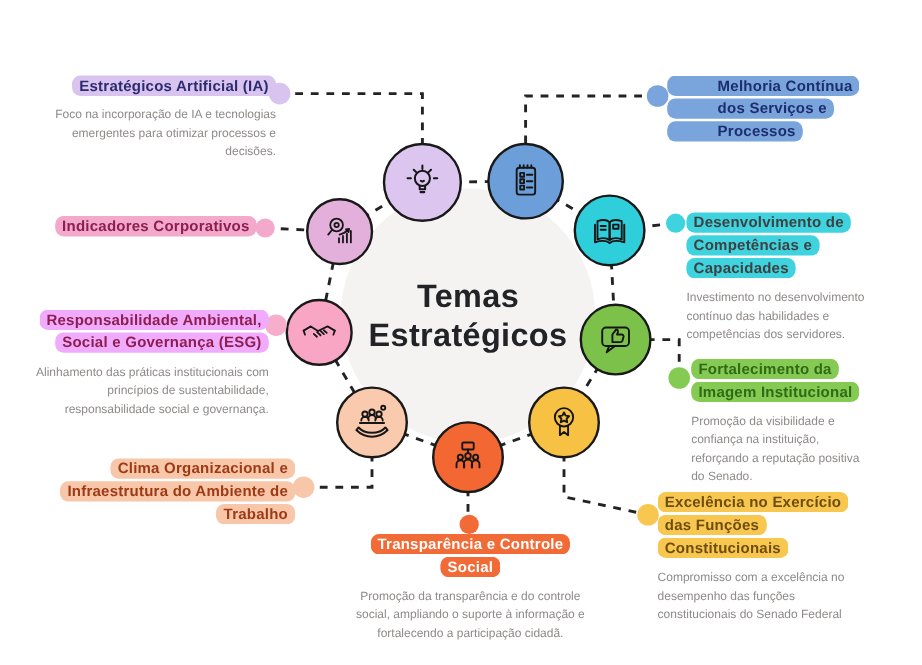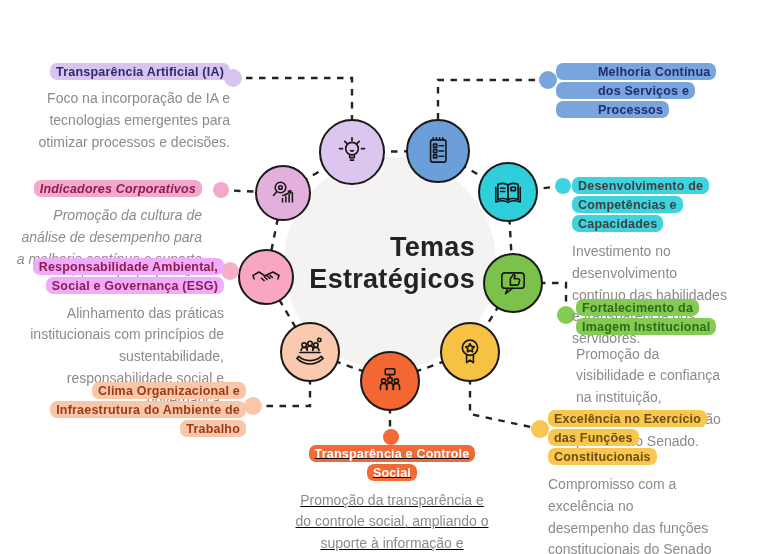--- a/index.html
+++ b/index.html
@@ -4,21 +4,21 @@
 <style>
   * { margin:0; padding:0; box-sizing:border-box; }
   html,body { width:768px; height:554px; background:#ffffff; overflow:hidden;
     font-family:"Liberation Sans", sans-serif; }
   #stage { position:relative; width:768px; height:554px; background:#ffffff; }
 
   
   .center-circle { position:absolute; left:284px; top:157px; width:212px; height:212px;
     border-radius:50%; background:#f4f3f1; z-index:1; display:flex; align-items:center;
     justify-content:center; }
-  .center-circle h1 { font-size:27px; font-weight:bold; color:#222327; text-align:right;
+  .center-circle h1 { font-size:27px; font-weight:bold; color:#222327; text-align:center;
     line-height:1.2; width:170px; letter-spacing:.3px; }
 
   
   svg.links { position:absolute; left:0; top:0; z-index:2; }
   svg.links path { fill:none; stroke:#232323; stroke-width:2.4; stroke-dasharray:6.5 6.5; }
 
   
   .node { position:absolute; border:2.2px solid #191919; border-radius:50%; z-index:3;
     display:flex; align-items:center; justify-content:center; }
   .node svg { stroke:#161616; fill:none; stroke-width:1.5; stroke-linecap:round; stroke-linejoin:round; }
@@ -42,26 +42,26 @@
   .d-fortalecimento{ left:557px; top:306px; width:18px; height:18px; }
   .d-clima         { left:244px; top:397px; width:18px; height:18px; }
   .d-excelencia    { left:531px; top:420px; width:18px; height:18px; }
   .d-transparencia { left:383px; top:429px; width:16px; height:16px; }
 
   
   .theme { position:absolute; z-index:4; }
   .theme h3 { font-size:12.5px; line-height:1.55; font-weight:bold; letter-spacing:.2px; }
   .theme .pill { -webkit-box-decoration-break:clone; box-decoration-break:clone;
     border-radius:7px; padding:1.5px 6px; }
-  .theme p { margin-top:7px; font-size:14px; line-height:1.55; color:#8e8a88; }
+  .theme p { margin-top:7px; font-size:10px; line-height:1.55; color:#8e8a88; }
   .left  { text-align:right; }
   .right { text-align:left; }
-  .centered { text-align:center;text-decoration:underline; }
+  .centered { text-align:center; }
   .t-ia            { left:36px;  top:62px;  width:194px; }
-  .t-indicadores   { left:16px;  top:179px; width:186px;font-style:italic; }
+  .t-indicadores   { left:28px;  top:179px; width:186px; }
   .t-esg           { left:26px;  top:257px; width:198px; }
   .t-clima         { left:34px;  top:381px; width:212px; }
   .t-melhoria      { left:556px; top:62px;  width:172px; }
   .t-desenvolvimento{ left:572px; top:176px; width:158px; }
   .t-fortalecimento{ left:576px; top:298px; width:152px; }
   .t-excelencia    { left:548px; top:409px; width:170px; }
   .t-transparencia { left:291px; top:444px; width:202px; }
 </style>
 </head>
 <body>
@@ -183,40 +183,39 @@
   <div class="dot d-melhoria" style="background-color: rgb(122, 165, 220);"></div>
   <div class="dot d-indicadores" style="background-color: rgb(242, 169, 203);"></div>
   <div class="dot d-desenvolvimento" style="background-color: rgb(62, 211, 222);"></div>
   <div class="dot d-esg" style="background-color: rgb(246, 174, 203);"></div>
   <div class="dot d-fortalecimento" style="background-color: rgb(133, 202, 82);"></div>
   <div class="dot d-clima" style="background-color: rgb(248, 199, 169);"></div>
   <div class="dot d-excelencia" style="background-color: rgb(248, 199, 79);"></div>
   <div class="dot d-transparencia" style="background-color: rgb(242, 106, 53);"></div>
 
   <div class="theme left t-ia">
-    <h3><span class="pill" style="background-color: rgb(217, 195, 239); color: rgb(43, 44, 111);">Transparência Artificial (IA)</span></h3>
+    <h3><span class="pill" style="background-color: rgb(217, 195, 239); color: rgb(43, 44, 111);">Estratégicos Artificial (IA)</span></h3>
     <p>Foco na incorporação de IA e tecnologias emergentes para otimizar processos e decisões.</p>
   </div>
   <div class="theme left t-indicadores">
     <h3><span class="pill" style="background-color: rgb(242, 169, 203); color: rgb(142, 29, 80);">Indicadores Corporativos</span></h3>
-    <p>Promoção da cultura de análise de desempenho para a melhoria contínua e suporte à tomada de decisão.</p>
   </div>
   <div class="theme left t-esg">
     <h3><span class="pill" style="background-color: #f0abfc; color: rgb(142, 29, 80);">Responsabilidade Ambiental, Social e Governança (ESG)</span></h3>
     <p>Alinhamento das práticas institucionais com princípios de sustentabilidade, responsabilidade social e governança.</p>
   </div>
   <div class="theme left t-clima">
     <h3><span class="pill" style="background-color: rgb(248, 199, 169); color: rgb(156, 58, 22);">Clima Organizacional e Infraestrutura do Ambiente de Trabalho</span></h3>
   </div>
   <div class="theme right t-melhoria">
     <h3><span class="pill" style="background-color: rgb(122, 165, 220); color: rgb(29, 45, 110); padding-left: 42px;">Melhoria Contínua dos Serviços e Processos</span></h3>
   </div>
   <div class="theme right t-desenvolvimento">
     <h3><span class="pill" style="background-color: rgb(62, 211, 222); color: #404040;">Desenvolvimento de Competências e Capacidades</span></h3>
-    <p>Investimento no desenvolvimento contínuo das habilidades e transparência dos servidores.</p>
+    <p>Investimento no desenvolvimento contínuo das habilidades e competências dos servidores.</p>
   </div>
   <div class="theme right t-fortalecimento">
     <h3><span class="pill" style="background-color: rgb(133, 202, 82); color: rgb(47, 107, 23);">Fortalecimento da Imagem Institucional</span></h3>
     <p>Promoção da visibilidade e confiança na instituição, reforçando a reputação positiva do Senado.</p>
   </div>
   <div class="theme right t-excelencia">
     <h3><span class="pill" style="background-color: rgb(248, 199, 79); color: rgb(110, 77, 16);">Excelência no Exercício das Funções Constitucionais</span></h3>
     <p>Compromisso com a excelência no desempenho das funções constitucionais do Senado Federal</p>
   </div>
   <div class="theme centered t-transparencia">

